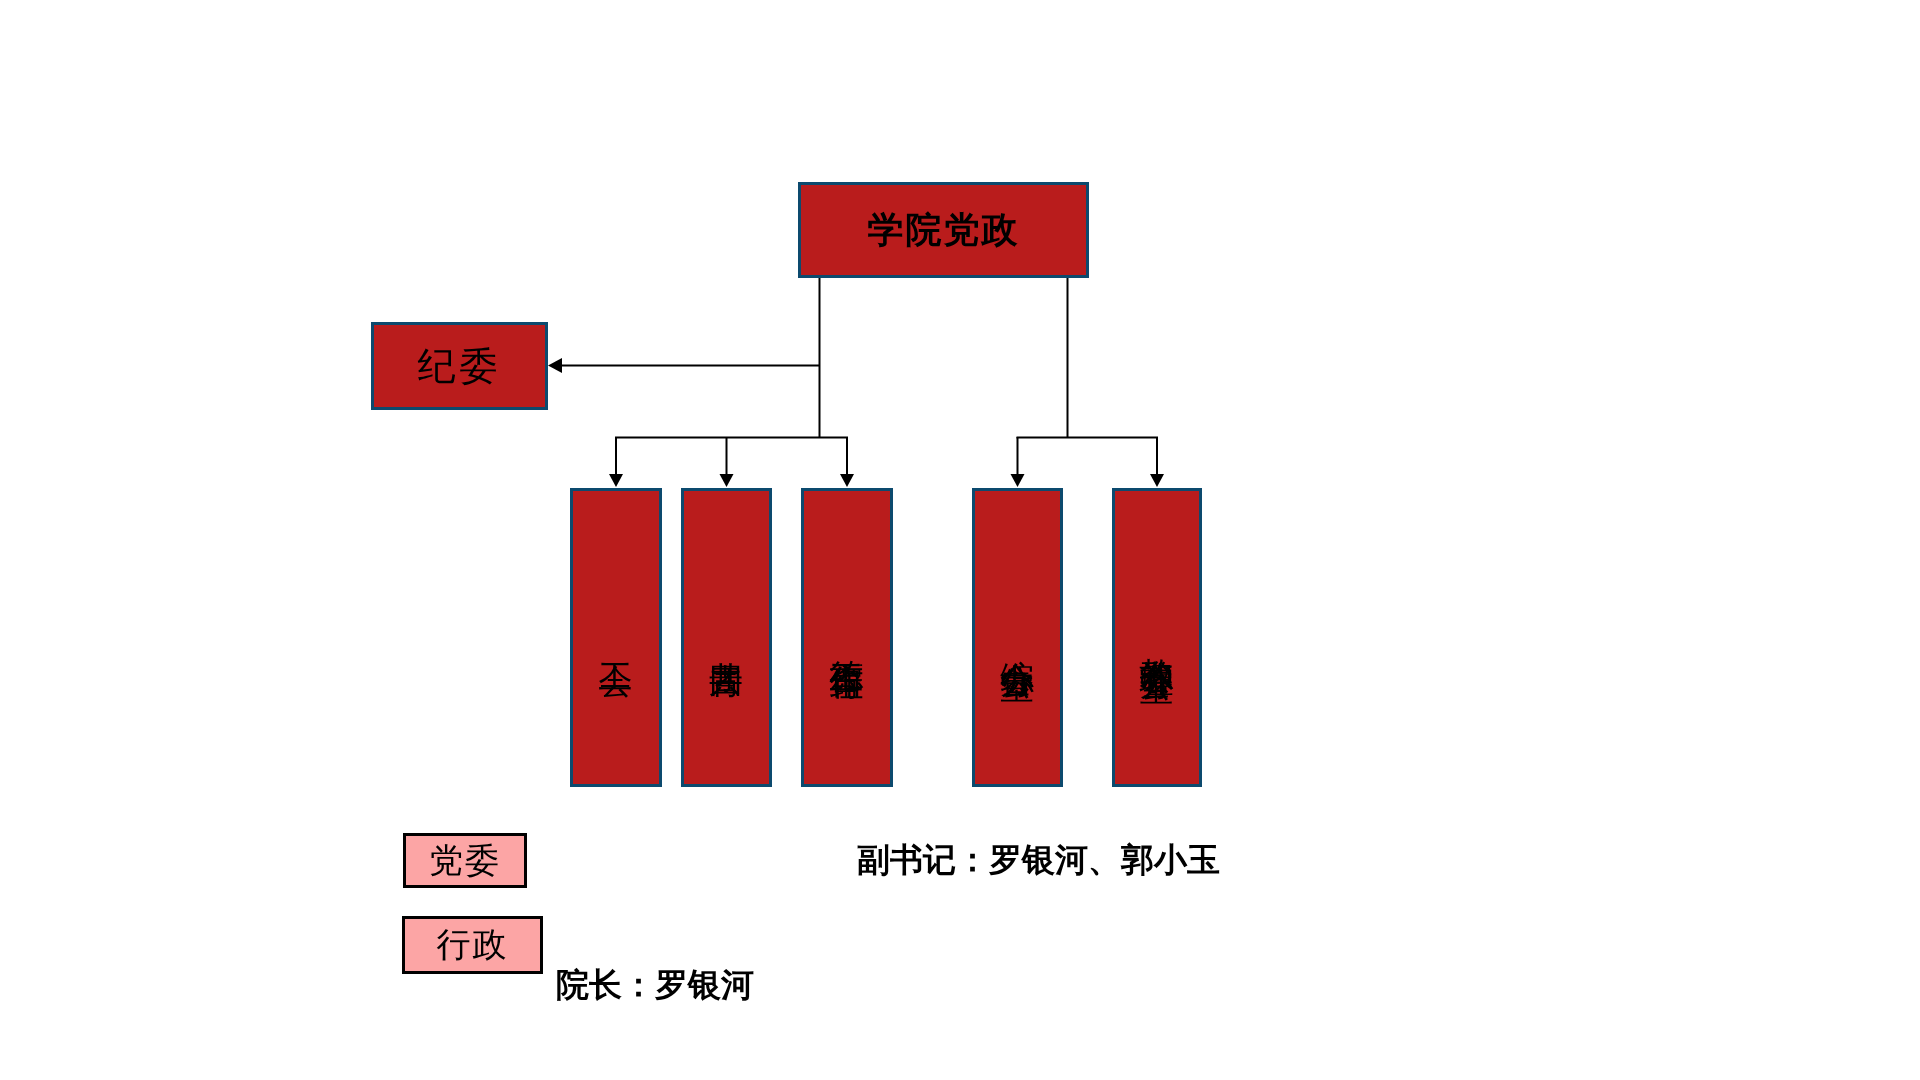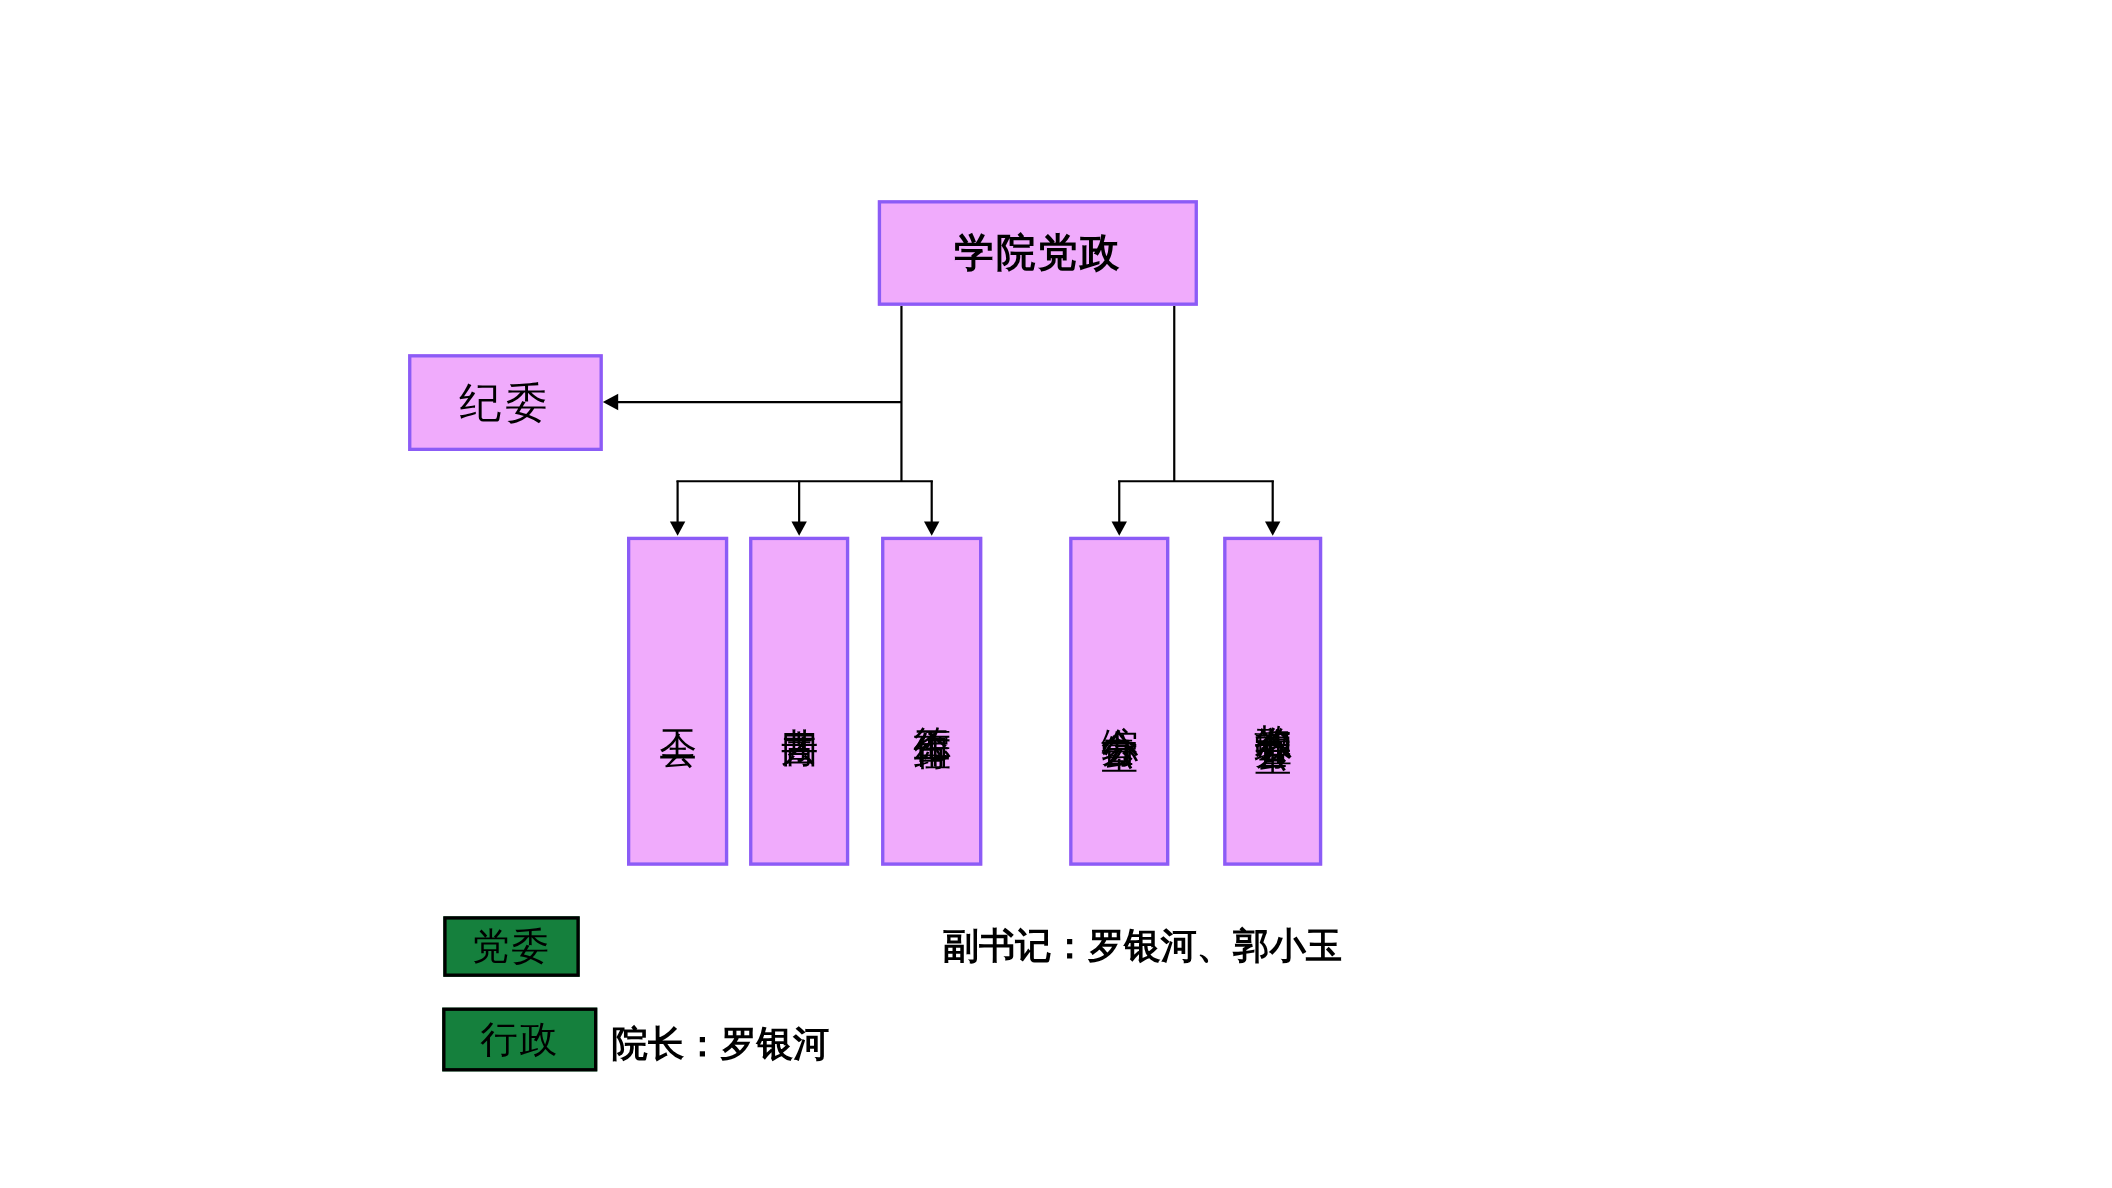--- a/index.html
+++ b/index.html
@@ -19,22 +19,22 @@
   .connectors {
     position: absolute;
     left: 0;
     top: 0;
     width: 1920px;
     height: 1080px;
   }
   .node {
     position: absolute;
     box-sizing: border-box;
-    border: 3px solid #8b5cf6;
-    background: #f0abfc;
+    border: 3px solid #0c4a6e;
+    background: #b91c1c;
     display: flex;
     align-items: center;
     justify-content: center;
     text-align: right;
   }
   .node-root {
     left: 798px; top: 182px; width: 291px; height: 96px;
     font-size: 36px; font-weight: bold; letter-spacing: 2px;
   }
   .node-jiwei {
@@ -53,40 +53,40 @@
   }
   .dept-1 { left: 570px;  width: 92px; }
   .dept-2 { left: 681px;  width: 91px; }
   .dept-3 { left: 801px;  width: 92px; }
   .dept-4 { left: 972px;  width: 91px; }
   .dept-5 { left: 1112px; width: 90px; }
   .legend-box {
     position: absolute;
     box-sizing: border-box;
     border: 3px solid #000000;
-    background: #15803d;
+    background: #fca5a5;
     display: flex;
     align-items: center;
     justify-content: center;
     font-size: 34px;
     letter-spacing: 2px;
   }
   .legend-box-1 { left: 403px; top: 833px; width: 124px; height: 55px; }
   .legend-box-2 { left: 402px; top: 916px; width: 141px; height: 58px; }
   .legend-text {
     position: absolute;
     display: flex;
     align-items: center;
     font-family: "DejaVu Serif", serif;
     font-weight: 600;
     font-size: 33px;
     white-space: nowrap;
   }
   .lt-r1 { top: 833px; height: 55px; }
-  .lt-r2 { top: 920px; height: 58px; }
+  .lt-r2 { top: 956px; height: 58px; }
   .lt-c1 { left: 556px; }
   .lt-c2 { left: 836px; margin-left: 21px; }
 </style>
 </head>
 <body>
 
 <div class="canvas">
 
   <svg class="connectors" viewBox="0 0 1920 1080" xmlns="http://www.w3.org/2000/svg">
 

